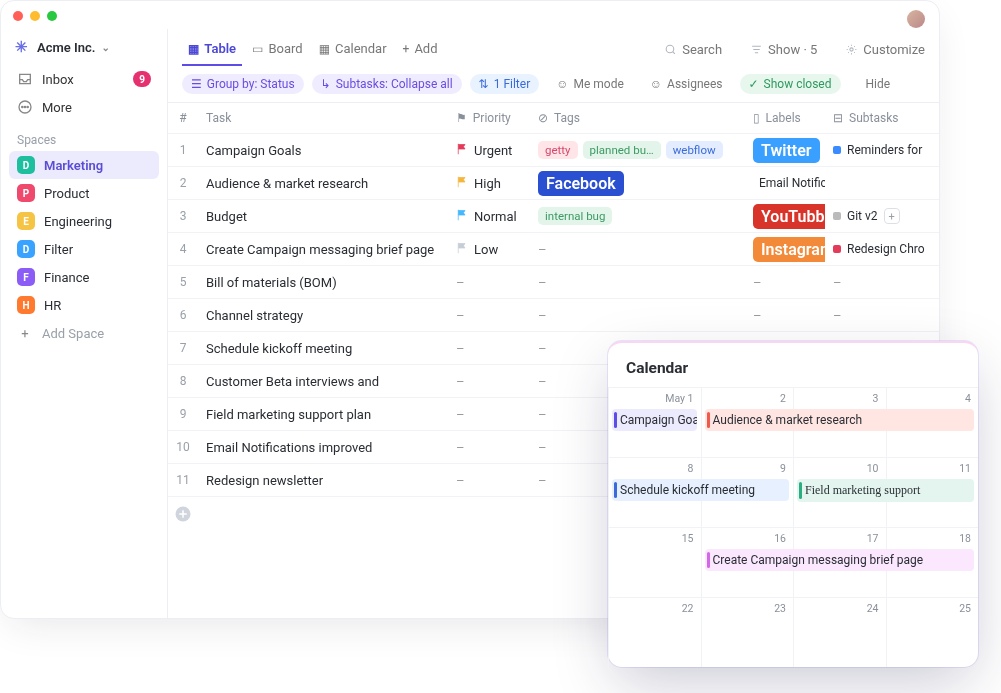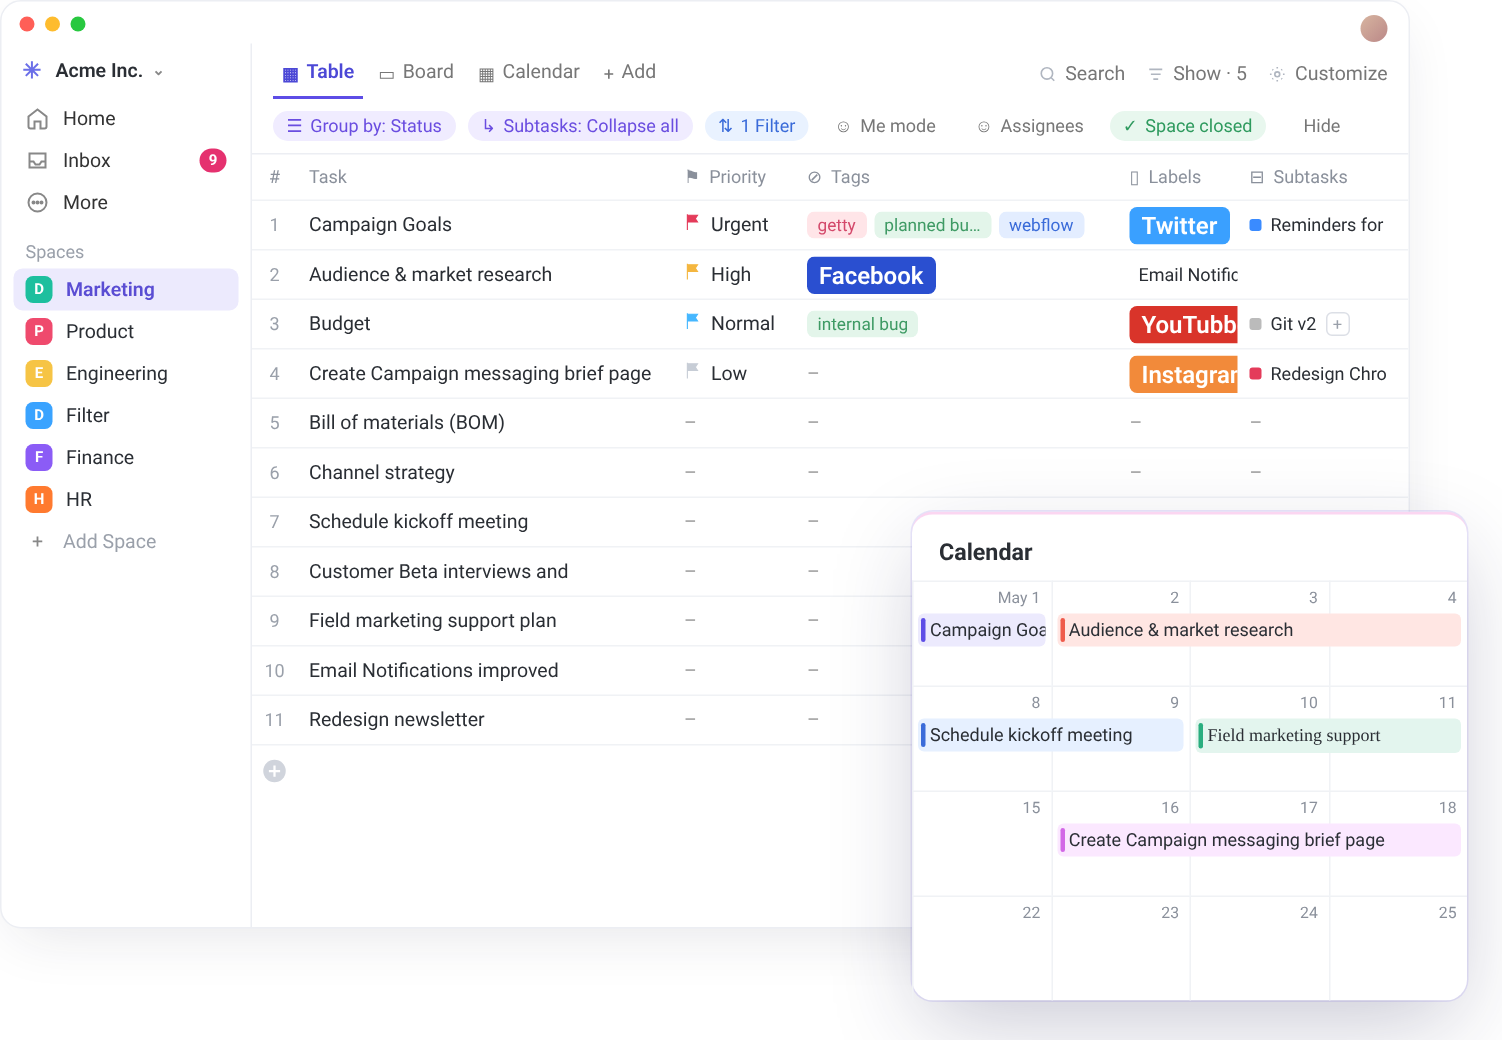--- a/index.html
+++ b/index.html
@@ -23,21 +23,21 @@
   .section-label{font-size:12px;color:#9aa0aa;padding:12px 8px 4px 8px;}
   .spaceitem{display:flex;align-items:center;gap:9px;padding:5px 8px;border-radius:6px;}
   .spaceitem.active{background:#eceafd;color:#5a4dd3;font-weight:600;}
   .sqicon{width:18px;height:18px;border-radius:5px;display:flex;align-items:center;justify-content:center;font-size:10px;font-weight:700;color:#fff;}
   .addspace{display:flex;align-items:center;gap:9px;padding:6px 8px;color:#9aa0aa;}
   .main{flex:1;display:flex;flex-direction:column;border-left:1px solid #eceef3;min-width:0;}
   .toolbar1{display:flex;align-items:center;gap:4px;padding:4px 14px 0 14px;}
   .tab{display:flex;align-items:center;gap:5px;padding:8px 6px;color:#777;border-bottom:2px solid transparent;}
   .tab.active{color:#4c48d6;border-bottom-color:#5d4de6;font-weight:600;}
   .tab .ticon{font-size:12px;}
-  .t1-right{margin-left:auto;display:flex;gap:14px;align-items:center;color:#777;}
+  .t1-right{margin-left:auto;display:flex;gap:28px;align-items:center;color:#777;}
   .toolbar2{display:flex;align-items:center;gap:8px;padding:8px 14px;border-bottom:1px solid #eceef3;flex-wrap:wrap;}
   .chip{display:flex;align-items:center;gap:5px;padding:3px 9px;border-radius:14px;font-size:12px;}
   .chip.purple{background:#f0ecff;color:#6a4de0;}
   .chip.blue{background:#e9f2ff;color:#3a6bd9;}
   .chip.green{background:#e8f7ee;color:#2e9a5e;}
   .chip.plain{color:#777;}
   .table{flex:1;overflow:hidden;}
   .thead,.trow{display:grid;grid-template-columns:30px 250px 82px 215px 80px 110px;align-items:center;border-bottom:1px solid #f0f2f5;}
   .thead{color:#8a909b;font-size:12px;padding:8px 0;}
   .thead .th,.trow .td{padding:0 8px;overflow:hidden;white-space:nowrap;text-overflow:ellipsis;}
@@ -79,28 +79,20 @@
     <aside class="sidebar">
       <div class="workspace">
         <span class="wslogo"></span>
         <span>Acme Inc.</span>
         <span class="chev">⌄</span>
       </div>
       <div style="height:6px"></div>
       <div class="navitem">
         <span class="navicon">
           <svg viewBox="0 0 24 24" width="16" height="16" fill="none" stroke="currentColor" stroke-width="2">
-              <path d="M3 10l9-7 9 7v10a2 2 0 0 1-2 2h-4v-7h-6v7H5a2 2 0 0 1-2-2z"></path>
-            </svg>
-        </span>
-        <span>Home</span>
-      </div>
-      <div class="navitem">
-        <span class="navicon">
-          <svg viewBox="0 0 24 24" width="16" height="16" fill="none" stroke="currentColor" stroke-width="2">
               <path d="M4 13h4l2 3h4l2-3h4"></path>
               <path d="M4 5h16v14H4z"></path>
             </svg>
         </span>
         <span>Inbox</span>
         <span class="badge-num">9</span>
       </div>
       <div class="navitem">
         <span class="navicon">
           <svg viewBox="0 0 24 24" width="16" height="16" fill="none" stroke="currentColor" stroke-width="2">
@@ -202,21 +194,21 @@
         <span class="chip plain">
             <span>☺</span>
             <span>Me mode</span>
           </span>
         <span class="chip plain">
             <span>☺</span>
             <span>Assignees</span>
           </span>
         <span class="chip green">
             <span>✓</span>
-            <span>Space closed</span>
+            <span>Show closed</span>
           </span>
         <span class="chip plain" style="margin-left:8px">
             <span>Hide</span>
           </span>
       </div>
 
       <div class="table">
         <div class="thead">
           <div class="th first">#</div>
           <div class="th">Task</div>

